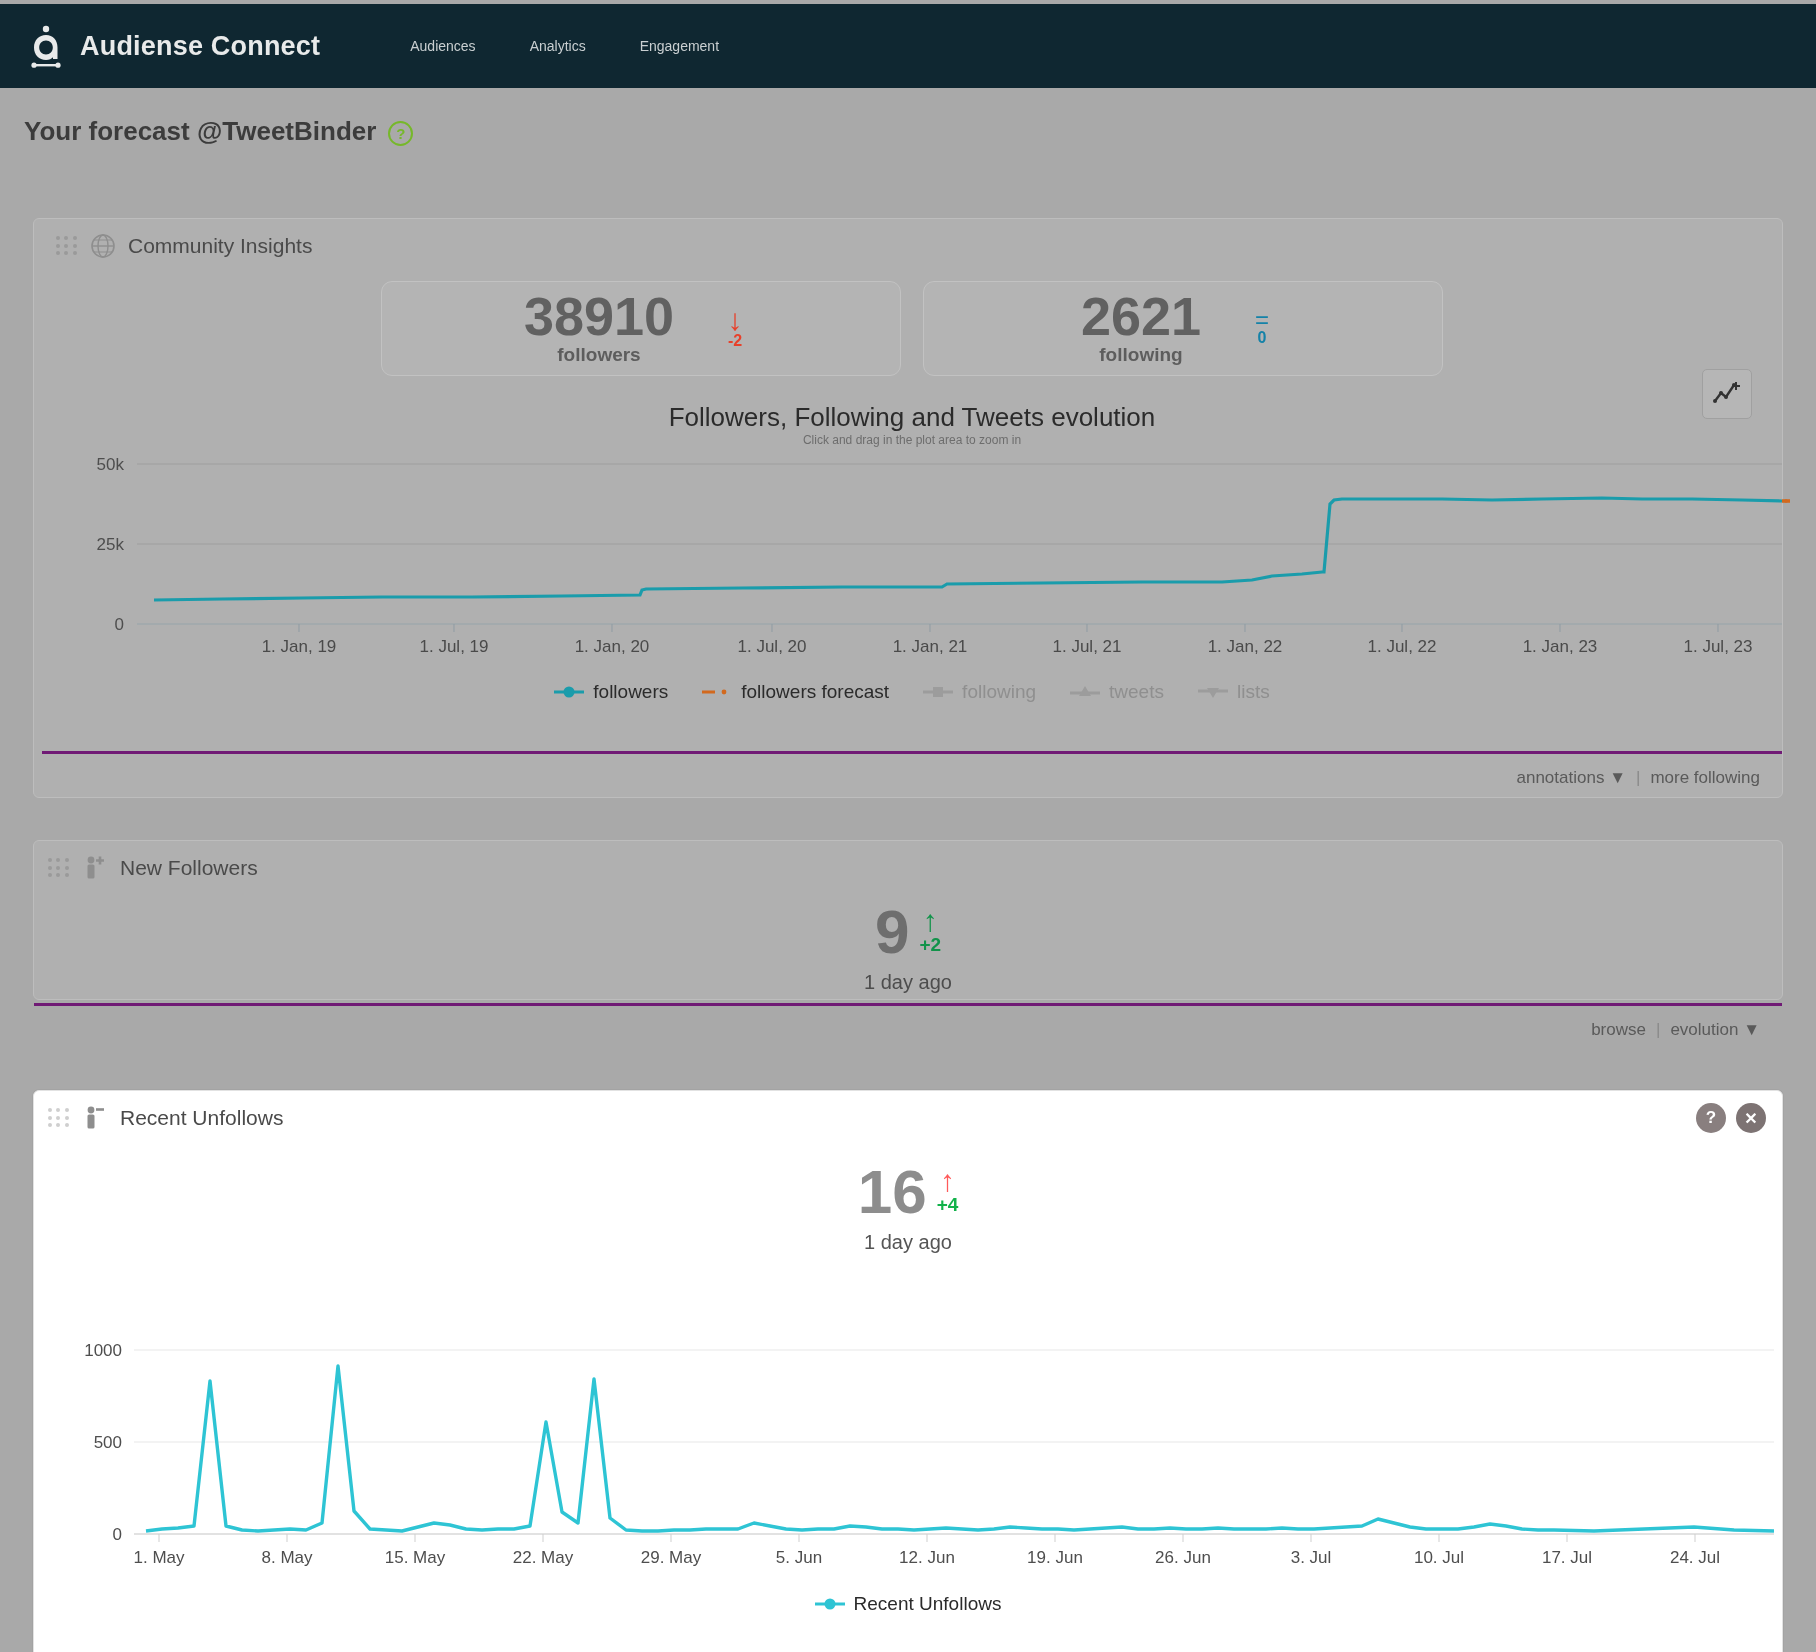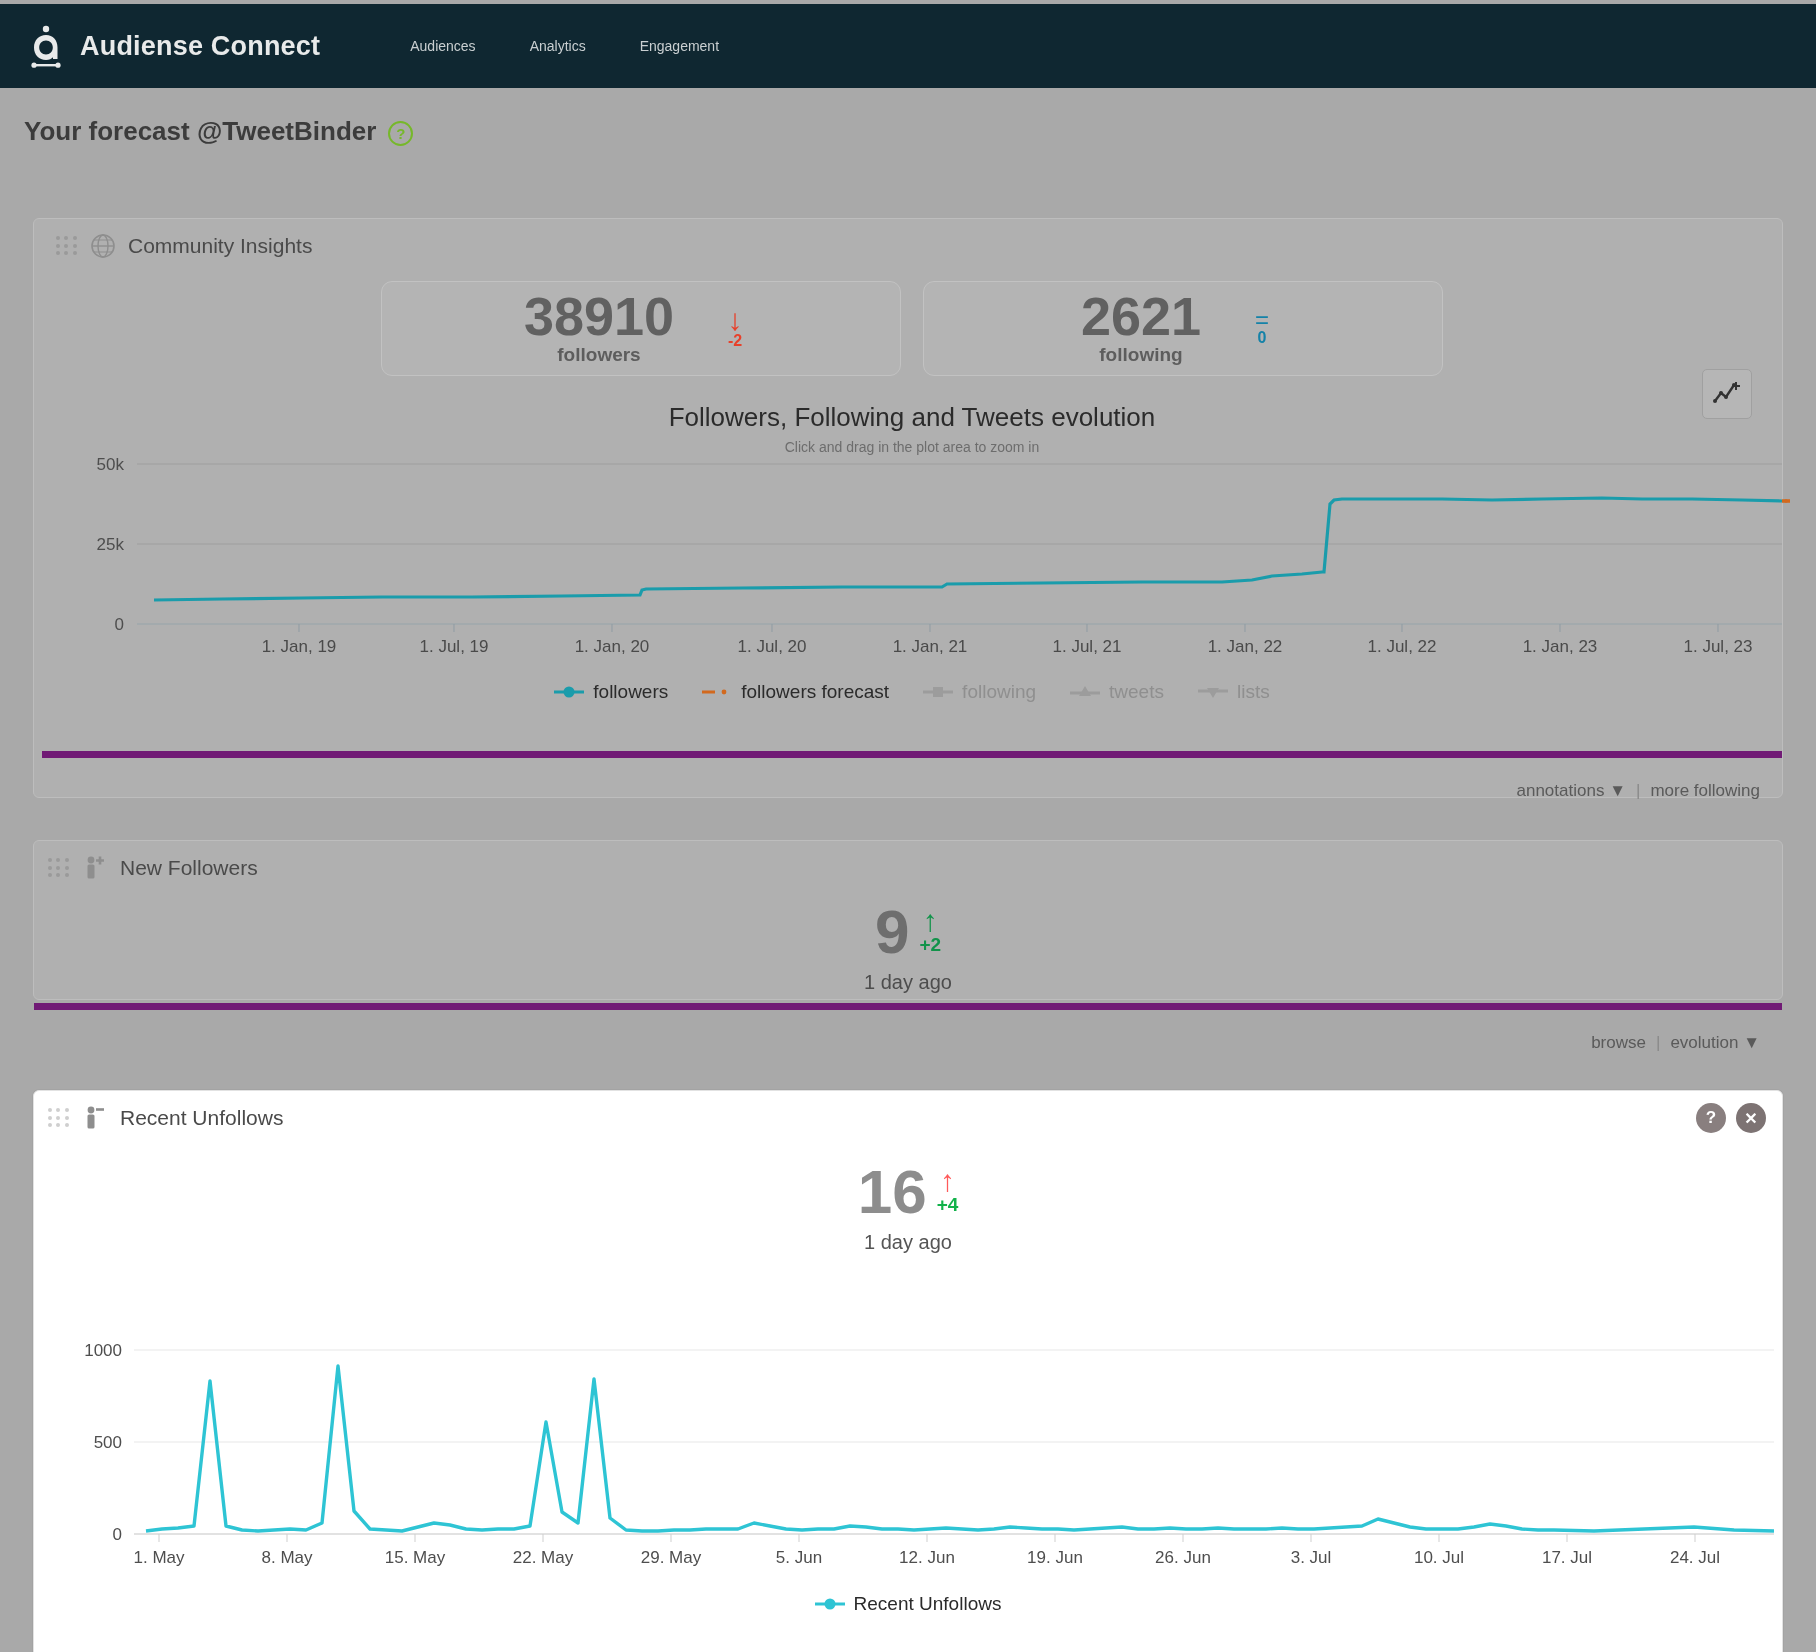--- a/index.html
+++ b/index.html
@@ -56,23 +56,23 @@
   .grip {
     width: 22px; height: 20px; display: grid;
     grid-template-columns: repeat(3, 1fr); grid-template-rows: repeat(3, 1fr);
     gap: 3px; margin-right: 10px; cursor: move;
   }
   .grip i { width: 4px; height: 4px; border-radius: 50%; background: #9a9a9a; display:block; }
   .card-icon { width: 30px; height: 30px; margin-right: 10px; display:flex; align-items:center; justify-content:center; }
   .card-title { font-size: 21px; color: #4a4a4a; }
 
   .card-foot {
-    height: 50px; display: flex; align-items: flex-end; justify-content: flex-end;
+    height: 50px; display: flex; align-items: center; justify-content: flex-end;
     padding-right: 22px; gap: 10px; font-size: 17px; color: #5a5a5a;
-    border-top: 7px solid #701a75;
+    border-top: 3px solid #701a75;
   }
   .foot-link { cursor: pointer; }
   .foot-sep { color: #8a8a8a; }
 
   
   #card-community { top: 218px; height: 580px; padding-left: 8px; }
   .ci-body { position: relative; height: 470px; }
 
   .stats { display: flex; justify-content: center; gap: 22px; margin-top: 8px; }
   .stat-box {
@@ -85,21 +85,21 @@
   .stat-label { font-size: 19px; font-weight: bold; color: #5d5d5d; margin-top: 2px; }
   .stat-delta { text-align: center; width: 46px; }
   .delta-arrow { font-size: 30px; line-height: .8; }
   .delta-arrow.down { color: #e8402a; }
   .delta-arrow.flat { color: #1482a8; font-size: 24px; letter-spacing: 0; }
   .delta-num { font-size: 16px; font-weight: bold; }
   .delta-num.down { color: #e8402a; }
   .delta-num.flat { color: #1482a8; }
 
   .chart-title { text-align: center; font-size: 26px; color: #2b2b2b; margin-top: 26px; }
-  .chart-sub { text-align: center; font-size: 14px; color: #6d6d6d; margin-top: 6px; }
+  .chart-sub { text-align: center; font-size: 12px; color: #6d6d6d; }
 
   .chart-btn {
     position: absolute; right: 30px; top: 88px;
     width: 50px; height: 50px; background: #b6b6b6;
     border: 1px solid #a0a0a0; border-radius: 5px;
     display: flex; align-items: center; justify-content: center; cursor: pointer;
   }
 
   .plot { position: absolute; left: 0; top: 175px; width: 1748px; height: 205px; }
   .plot svg { display: block; }

